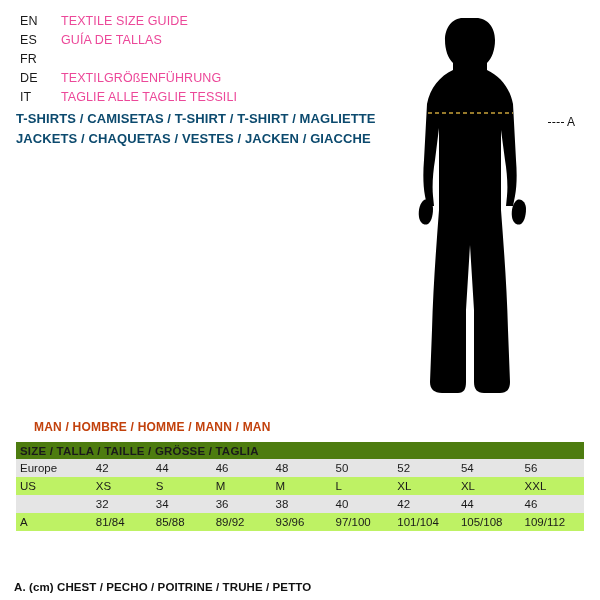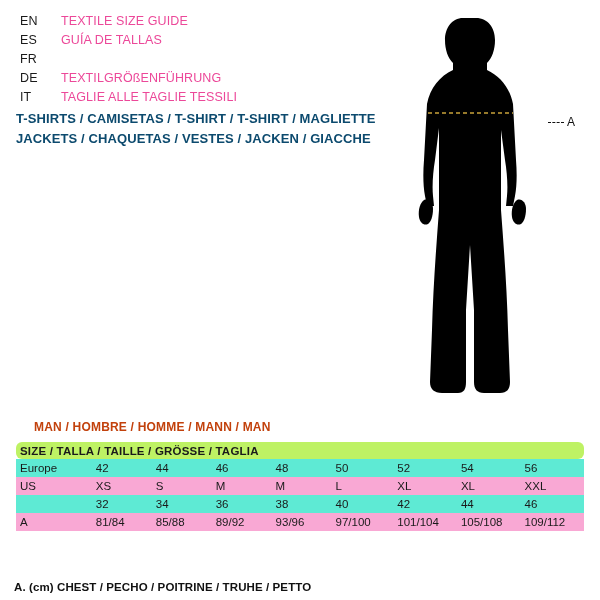--- a/index.html
+++ b/index.html
@@ -102,32 +102,31 @@
     width: 568px;
     border-collapse: collapse;
     font-size: 11.5px;
   }
   .size-table td {
     padding: 0;
     height: 18px;
     vertical-align: middle;
   }
   .row-head td {
-    background: #bef264;
+    background: #4d7c0f;
     font-weight: bold;
     letter-spacing: 0.2px;
     color: #1a1a1a;
     height: 17px;
-    border-radius: 6px;
   }
   .row-shade td {
-    background: #5eead4;
+    background: #e5e5e5;
   }
   .row-plain td {
-    background: #f9a8d4;
+    background: #bef264;
   }
   .cell-label {
     width: 86px;
     padding-left: 4px !important;
   }
   .cell-val {
     width: 67px;
     text-align: left;
     padding-left: 4px !important;
   }

